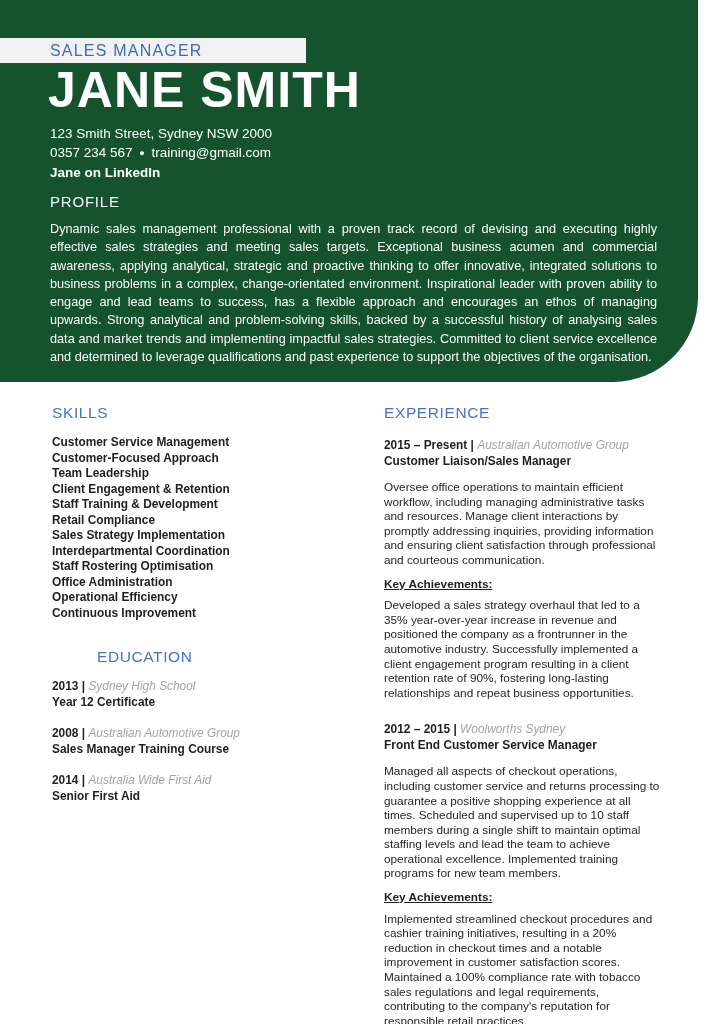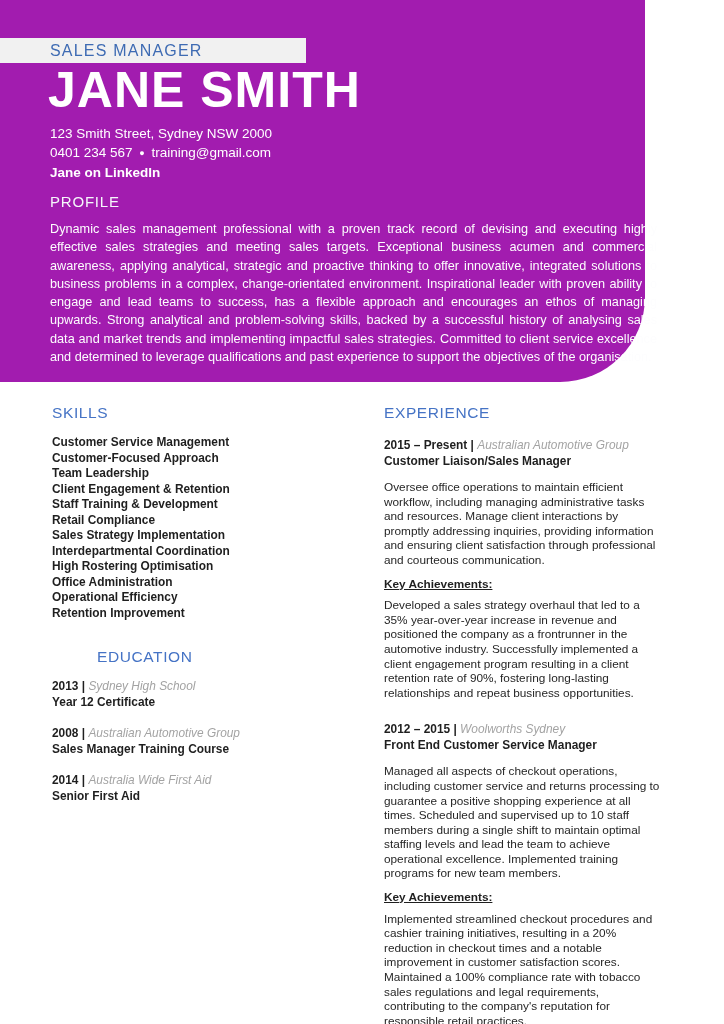--- a/index.html
+++ b/index.html
@@ -5,22 +5,22 @@
   * { margin:0; padding:0; box-sizing:border-box; }
   html,body { background:#ffffff; }
   body { font-family:"Liberation Sans", sans-serif; }
   .page {
     position:relative; width:724px; height:1024px;
     background:#ffffff; overflow:hidden;
   }
   
   .hero {
     position:absolute; top:0; left:0;
-    width:645px; height:382px;
-    background:#a21caf;
+    width:698px; height:382px;
+    background:#14532d;
     border-bottom-right-radius:85px;
     color:#ffffff;
   }
   .role-banner {
     position:absolute; top:38px; left:0;
     width:306px; height:25px;
     background:#F1F1F1;
     display:flex; align-items:center;
   }
   .role-banner .role-text {
@@ -88,21 +88,21 @@
 
   <div class="hero">
     <div class="role-banner">
       <span class="role-text">SALES MANAGER</span>
     </div>
     <h1 class="person-name">JANE SMITH</h1>
 
     <div class="contact">
       <div>123 Smith Street, Sydney NSW 2000</div>
       <div>
-        <span>0401 234 567</span>
+        <span>0357 234 567</span>
         <span class="bullet-sep">●</span>
         <span>training@gmail.com</span>
       </div>
       <div class="linkedin">Jane on LinkedIn</div>
     </div>
 
     <div class="profile-heading">PROFILE</div>
     <p class="profile-text">Dynamic sales management professional with a proven track record of devising and executing highly effective sales strategies and meeting sales targets. Exceptional business acumen and commercial awareness, applying analytical, strategic and proactive thinking to offer innovative, integrated solutions to business problems in a complex, change-orientated environment. Inspirational leader with proven ability to engage and lead teams to success, has a flexible approach and encourages an ethos of managing upwards. Strong analytical and problem-solving skills, backed by a successful history of analysing sales data and market trends and implementing impactful sales strategies. Committed to client service excellence and determined to leverage qualifications and past experience to support the objectives of the organisation.</p>
   </div>
 
@@ -111,24 +111,24 @@
     <h2 class="section-heading">SKILLS</h2>
     <ul class="skills-list">
       <li>Customer Service Management</li>
       <li>Customer-Focused Approach</li>
       <li>Team Leadership</li>
       <li>Client Engagement &amp; Retention</li>
       <li>Staff Training &amp; Development</li>
       <li>Retail Compliance</li>
       <li>Sales Strategy Implementation</li>
       <li>Interdepartmental Coordination</li>
-      <li>High Rostering Optimisation</li>
+      <li>Staff Rostering Optimisation</li>
       <li>Office Administration</li>
       <li>Operational Efficiency</li>
-      <li>Retention Improvement</li>
+      <li>Continuous Improvement</li>
     </ul>
 
     <h2 class="section-heading heading-gap">EDUCATION</h2>
     <div class="entry">
       <div class="entry-date-line">
         <span>2013</span>
         <span>|</span>
         <span class="entry-inst">Sydney High School</span>
       </div>
       <div class="entry-qual">Year 12 Certificate</div>

